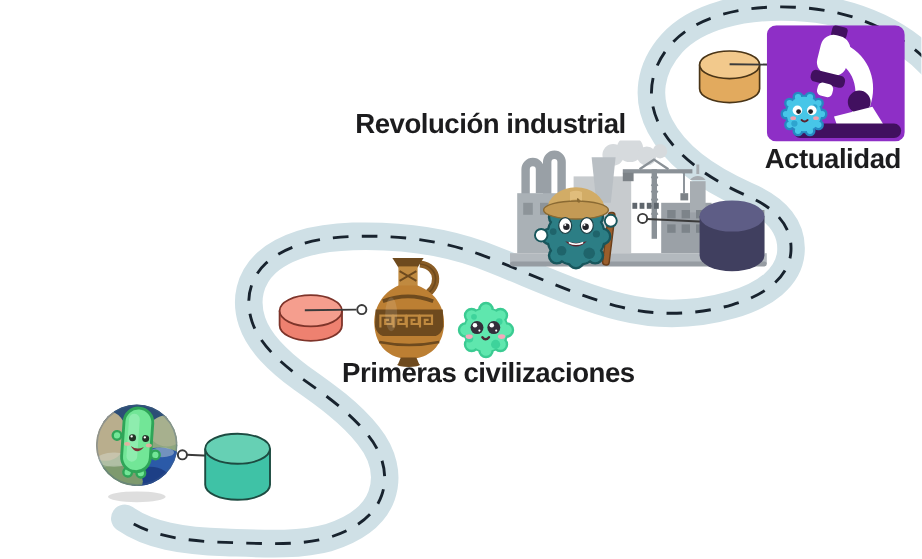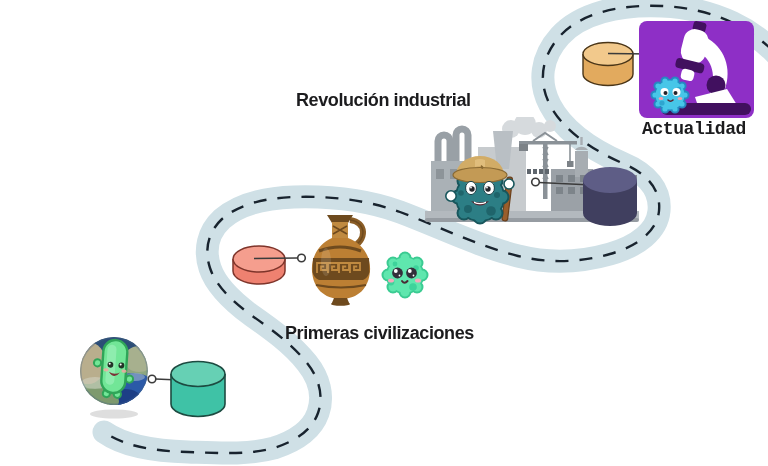--- a/index.html
+++ b/index.html
@@ -1,22 +1,22 @@
 <!DOCTYPE html>
 <html style="--background: #ffffff; --road: #cfe0e6; --road-dash: #18232e; --text: #1c1c1e; --teal-top: #66d0b4; --teal-side: #3fc2a6; --salmon-top: #f59e8e; --salmon-side: #ee8170; --indigo-top: #5e5d86; --indigo-side: #403f5f; --tan-top: #f2c98c; --tan-side: #e2aa5e; --card-purple: #8e2fc6;"><head>
 <meta charset="utf-8">
 <style>
   html,body{margin:0;padding:0;background:#fff;}
   .canvas{position:relative;width:768px;height:466px;overflow:hidden;
           background:var(--background,#ffffff);
           font-family:"Liberation Sans","DejaVu Sans",sans-serif;}
   .abs{position:absolute;}
-  .label{position:absolute;font-weight:800;font-size:18px;line-height:1.05;
+  .label{position:absolute;font-weight:800;font-size:23px;line-height:1.05;
          color:var(--text,#1c1c1e);letter-spacing:-0.4px;white-space:nowrap;}
-  .label.center{text-align:center;font-family:Liberation Mono, monospace;}
+  .label.center{text-align:center;}
   svg{display:block;}
 </style>
 </head>
 <body>
 
 <div class="canvas">
 
   <svg class="abs" style="left:0;top:0" width="768" height="466" viewBox="0 0 768 466">
     <path d="M 788 68 C 758 28 712 8 662 6 C 618 4 580 14 560 36 C 541 57 538 82 550 105
              C 562 128 588 148 622 163 C 648 174 661 190 659 211 C 657 231 638 246 610 254
@@ -72,21 +72,21 @@
   <svg class="abs" style="left:146px;top:371px" width="58" height="16" viewBox="0 0 58 16">
     <line x1="9.5" y1="8" x2="56" y2="10" stroke="#3b3b3b" stroke-width="1.6"></line>
     <circle cx="6" cy="8" r="3.8" fill="#fff" stroke="#3b3b3b" stroke-width="1.6"></circle>
   </svg>
 
   <svg class="abs" style="left:168px;top:360px" width="60" height="60" viewBox="0 0 60 60">
     <path d="M3 14 V44 A27 12.5 0 0 0 57 44 V14" style="fill:var(--teal-side,#3fc2a6)" stroke="#1d4b41" stroke-width="1.6"></path>
     <ellipse cx="30" cy="14" rx="27" ry="12.5" style="fill:var(--teal-top,#66d0b4)" stroke="#1d4b41" stroke-width="1.6"></ellipse>
   </svg>
 
-  <div class="label" style="left:285px;top:324px">Primeras civilizaciones</div>
+  <div class="label" style="left:285px;top:298px">Primeras civilizaciones</div>
 
   <svg class="abs" style="left:231px;top:243px" width="56" height="48" viewBox="0 0 56 48">
     <path d="M2 16 V28 A26 13 0 0 0 54 28 V16" style="fill:var(--salmon-side,#ee8170)" stroke="#7e342a" stroke-width="1.5"></path>
     <ellipse cx="28" cy="16" rx="26" ry="13" style="fill:var(--salmon-top,#f59e8e)" stroke="#7e342a" stroke-width="1.5"></ellipse>
   </svg>
 
   <svg class="abs" style="left:252px;top:250px" width="56" height="16" viewBox="0 0 56 16">
     <line x1="2" y1="8.5" x2="45" y2="8" stroke="#3b3b3b" stroke-width="1.6"></line>
     <circle cx="49.5" cy="8" r="3.8" fill="#fff" stroke="#3b3b3b" stroke-width="1.6"></circle>
   </svg>

